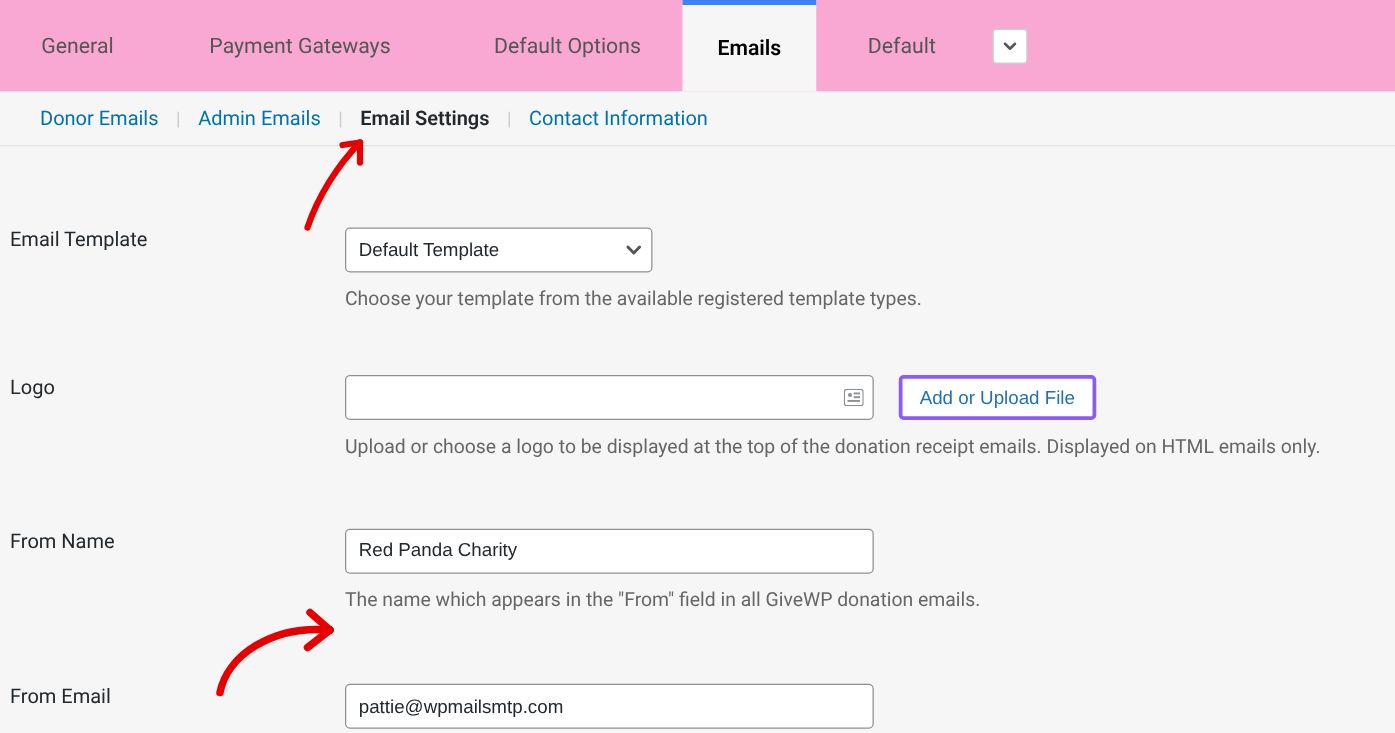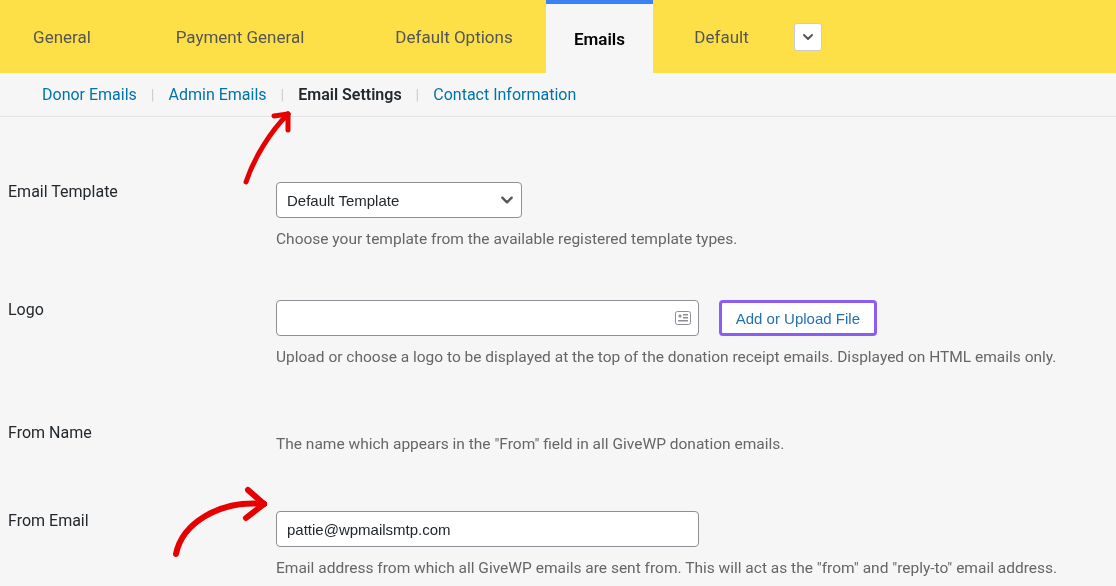--- a/index.html
+++ b/index.html
@@ -8,21 +8,21 @@
       font-family:-apple-system,BlinkMacSystemFont,"Segoe UI",Roboto,Arial,sans-serif;
       font-size:15px;
       color:#23282d;
       background:#f6f6f6;
       overflow:hidden;
     }
     
     .tabbar {
       display:flex; align-items:center;
       height:73px;
-      background:#fde047;
+      background:#f9a8d4;
       padding-left:6px;
     }
     .tab {
       display:flex; align-items:center; justify-content:center;
       height:73px;
       font-size:17px;
       color:#555;
       cursor:pointer;
     }
     .tab.active {
@@ -41,21 +41,21 @@
       background:#fff; border-radius:3px;
       border:1px solid #ccc;
       display:flex;align-items:center;justify-content:center;
       margin-left:4px;
       cursor:pointer;
     }
     
     .subtabs{
       display:flex; align-items:center;
       height:44px;
-      padding:0 28px;
+      padding:0 18px;
       border-bottom:1px solid #e3e3e3;
     }
     .subtab{
       font-size:16px;
       color:#0073aa;
       padding:0 14px;
       height:22px;
       display:flex; align-items:center;
       cursor:pointer;
     }
@@ -122,21 +122,21 @@
     .media-icon{ position:absolute; right:8px; top:50%; transform:translateY(-50%); pointer-events:none; }
     .input-wrap{ position:relative; display:inline-block; }
     
     .annot{ position:absolute; pointer-events:none; }
   </style>
 </head>
 <body>
 
 <div class="tabbar">
   <div class="tab general">General</div>
-  <div class="tab payment">Payment General</div>
+  <div class="tab payment">Payment Gateways</div>
   <div class="tab default-opts">Default Options</div>
   <div class="tab emails active">Emails</div>
   <div class="tab licenses">Default</div>
   <div class="more-btn">
     <svg width="12" height="12" viewBox="0 0 12 12">
       <path d="M2 4 L6 8 L10 4" stroke="#555" stroke-width="2" fill="none" stroke-linecap="round" stroke-linejoin="round"></path>
     </svg>
   </div>
 </div>
 
@@ -181,20 +181,21 @@
         </svg>
       </span>
       <button class="btn-outline" style="margin-left:16px;">Add or Upload File</button>
       <div class="helptext">Upload or choose a logo to be displayed at the top of the donation receipt emails. Displayed on HTML emails only.</div>
     </div>
   </div>
 
   <div class="row fromname">
     <div class="lbl">From Name</div>
     <div class="ctrlcol">
+      <input type="text" class="text wide" value="Red Panda Charity" style="">
       <div class="helptext">The name which appears in the "From" field in all GiveWP donation emails.</div>
     </div>
   </div>
 
   <div class="row fromemail">
     <div class="lbl">From Email</div>
     <div class="ctrlcol">
       <input type="text" class="text wide" value="pattie@wpmailsmtp.com" style="">
       <div class="helptext">Email address from which all GiveWP emails are sent from. This will act as the "from" and "reply-to" email address.</div>
     </div>

